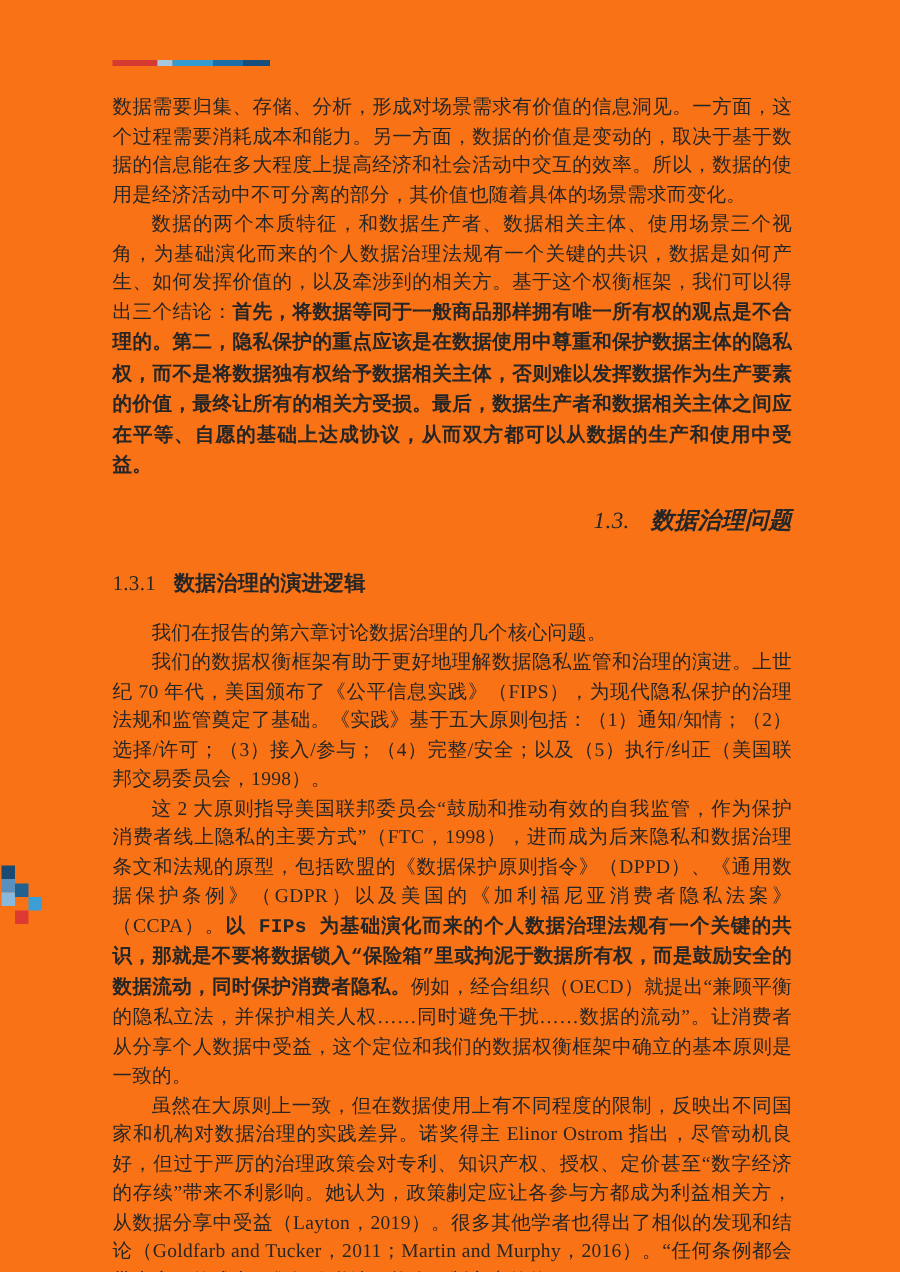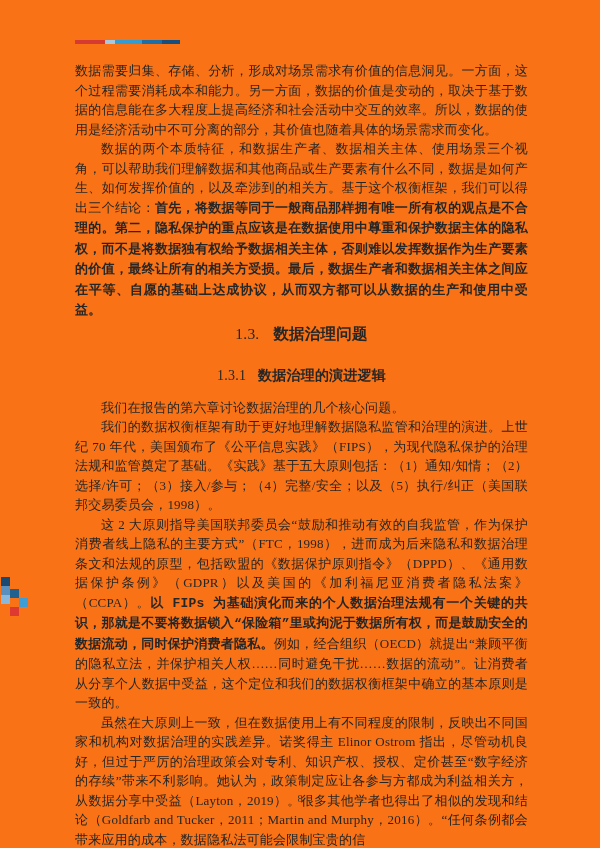--- a/index.html
+++ b/index.html
@@ -42,30 +42,31 @@
     text-align:justify;
     letter-spacing:0.2px;
   }
   .content p { text-indent:2em; }
   .content p.noindent { text-indent:0; }
   .content b, .content .bold { font-weight:bold;font-family:Liberation Mono, monospace; }
 
   h2.section {
     font-size:15.5px;
     line-height:20px;
-    margin-top:3px;
+    margin-top:17px;
     font-weight:bold;
-    text-align:center;
+    text-align:right;
+    font-style:italic;
   }
   h3.subsection {
     font-size:14px;
     line-height:19px;
     margin-top:22px;
     font-weight:bold;
-    text-align:center;
+    text-align:left;
   }
   h2 .num, h3 .num { font-weight:normal; margin-right:14px; font-family:"Liberation Serif","DejaVu Serif",serif; }
   h3 .num { margin-right:12px; }
   p.after-heading { margin-top:13px; }
 
   .footer {
     position:absolute;
     left:0; right:0; top:793px;
     text-align:center;
     font-size:10.5px;
@@ -94,21 +95,21 @@
     <div class="sq sq-red" style="background: rgb(221, 58, 49);"></div>
   </div>
 
   <div class="content">
 
     <p class="noindent">
       <span>数据需要归集、存储、分析，形成对场景需求有价值的信息洞见。一方面，这个过程需要消耗成本和能力。另一方面，数据的价值是变动的，取决于基于数据的信息能在多大程度上提高经济和社会活动中交互的效率。所以，数据的使用是经济活动中不可分离的部分，其价值也随着具体的场景需求而变化。</span>
     </p>
 
     <p>
-      <span>数据的两个本质特征，和数据生产者、数据相关主体、使用场景三个视角，可以帮助我们理解数据和其他商品或生产要素有什么不同，数据是如何产生、如何发挥价值的，以及牵涉到的相关方。基于这个权衡框架，我们可以得出三个结论：</span><span class="bold">首先，将数据等同于一般商品那样拥有唯一所有权的观点是不合理的。第二，隐私保护的重点应该是在数据使用中尊重和保护数据主体的隐私权，而不是将数据独有权给予数据相关主体，否则难以发挥数据作为生产要素的价值，最终让所有的相关方受损。最后，数据生产者和数据相关主体之间应在平等、自愿的基础上达成协议，从而双方都可以从数据的生产和使用中受益。</span>
+      <span>数据的两个本质特征，和数据生产者、数据相关主体、使用场景三个视角，为基础演化而来的个人数据治理法规有一个关键的共识，数据是如何产生、如何发挥价值的，以及牵涉到的相关方。基于这个权衡框架，我们可以得出三个结论：</span><span class="bold">首先，将数据等同于一般商品那样拥有唯一所有权的观点是不合理的。第二，隐私保护的重点应该是在数据使用中尊重和保护数据主体的隐私权，而不是将数据独有权给予数据相关主体，否则难以发挥数据作为生产要素的价值，最终让所有的相关方受损。最后，数据生产者和数据相关主体之间应在平等、自愿的基础上达成协议，从而双方都可以从数据的生产和使用中受益。</span>
     </p>
 
 
     <h2 class="section">
       <span class="num">1.3.</span><span>数据治理问题</span>
     </h2>
 
     <h3 class="subsection">
       <span class="num">1.3.1</span><span>数据治理的演进逻辑</span>
     </h3>

